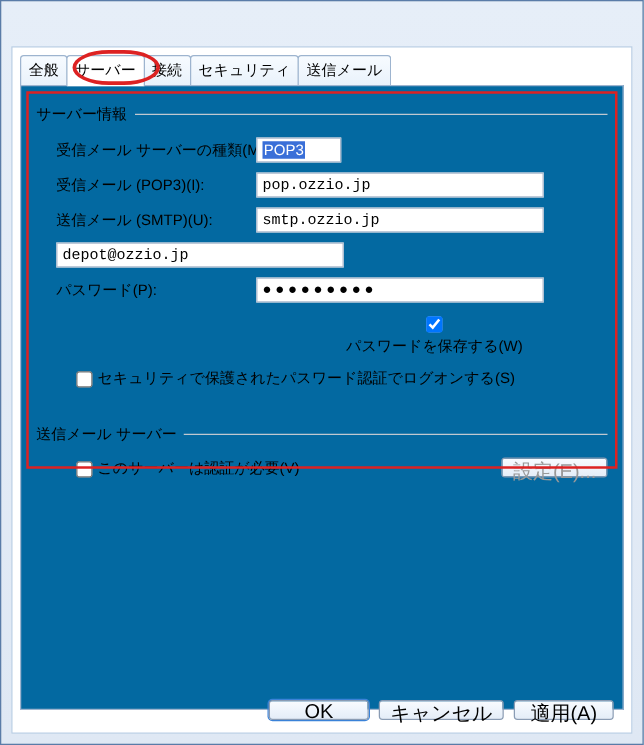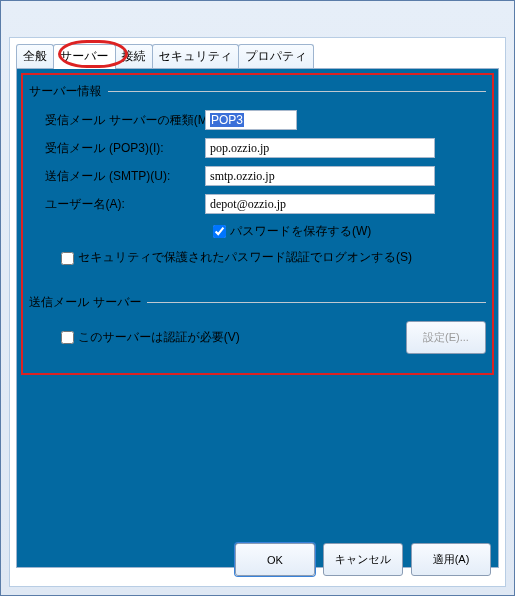--- a/index.html
+++ b/index.html
@@ -132,65 +132,65 @@
     display: flex;
     align-items: center;
     margin-bottom: 8px;
     padding-left: 16px;
   }
   .row-label {
     width: 160px;
     white-space: nowrap;
   }
   .field-static {
-    width: 92px;
+    width: 68px;
     background: #fff;
     border: 1px solid #a8b8cc;
     padding: 2px 4px;
     font-size: 12px;
   }
   .field-static .sel {
     background: #3a6fd8;
     color: #fff;
     padding: 0 1px;
   }
   input.text {
     width: 230px;
     border: 1px solid #a8b8cc;
     padding: 2px 4px;
     font-size: 12px;
     height: 20px;
-    font-family: Liberation Serif, serif;
+    font-family: Liberation Mono, monospace;
   }
   input.pwd { letter-spacing: 3px; font-weight: bold; }
   .chk-row {
-    display: flex; align-items: center; padding-left: 180px; margin-bottom: 8px;
+    display: flex; align-items: center; padding-left: 180px; margin-bottom: 8px; flex-direction: column;
   }
   .chk-row2 {
     display: flex; align-items: flex-start; padding-left: 28px; margin-bottom: 8px;
   }
   input[type=checkbox] { margin-right: 4px; width:13px; height:13px; }
   .btn {
     min-width: 80px;
-    height: 33px;
+    height: 16px;
     border: 1px solid #8a9cb4;
     border-radius: 3px;
     background: linear-gradient(to bottom,#f8fbff,#e4edf8);
-    font-size: 11px;
+    font-size: 16px;
     font-family: inherit;
     cursor: pointer;
     padding: 0 8px;
   }
   .btn.default {
     box-shadow: 0 0 0 1px #3a82d8;
   }
   .btn:disabled { color: #999; cursor: default; }
   .settings-row {
     display: flex;
-    align-items: center;
+    align-items: flex-start;
     padding-left: 28px;
     margin-bottom: 8px;
   }
   .settings-row .spacer { flex:1; }
   .footer {
     position: absolute;
     right: 14px;
     bottom: 10px;
     display: flex;
     gap: 8px;
@@ -202,21 +202,21 @@
 <div class="window">
 
 
   <div class="client">
 
     <div class="tabs">
       <div class="tab">全般</div>
       <div class="tab active">サーバー</div>
       <div class="tab">接続</div>
       <div class="tab">セキュリティ</div>
-      <div class="tab">プロパティ</div>
+      <div class="tab">送信メール</div>
       <div class="tab-annot"></div>
     </div>
 
     <div class="tab-body">
 
       <div class="red-box"></div>
 
       <div class="group-header">
         <span class="label">サーバー情報</span>
         <span class="line"></span>
@@ -232,24 +232,27 @@
         <input class="text" type="text" value="pop.ozzio.jp" style="">
       </div>
 
       <div class="row">
         <span class="row-label">送信メール (SMTP)(U):</span>
         <input class="text" type="text" value="smtp.ozzio.jp" style="">
       </div>
 
 
       <div class="row">
-        <span class="row-label">ユーザー名(A):</span>
         <input class="text" type="text" value="depot@ozzio.jp" style="">
       </div>
 
+      <div class="row">
+        <span class="row-label">パスワード(P):</span>
+        <input class="text pwd" type="text" value="●●●●●●●●●" style="">
+      </div>
 
       <div class="chk-row">
         <input type="checkbox" checked="" style="">
         <span>パスワードを保存する(W)</span>
       </div>
 
       <div class="chk-row2">
         <input type="checkbox" style="">
         <span>セキュリティで保護されたパスワード認証でログオンする(S)</span>
       </div>

